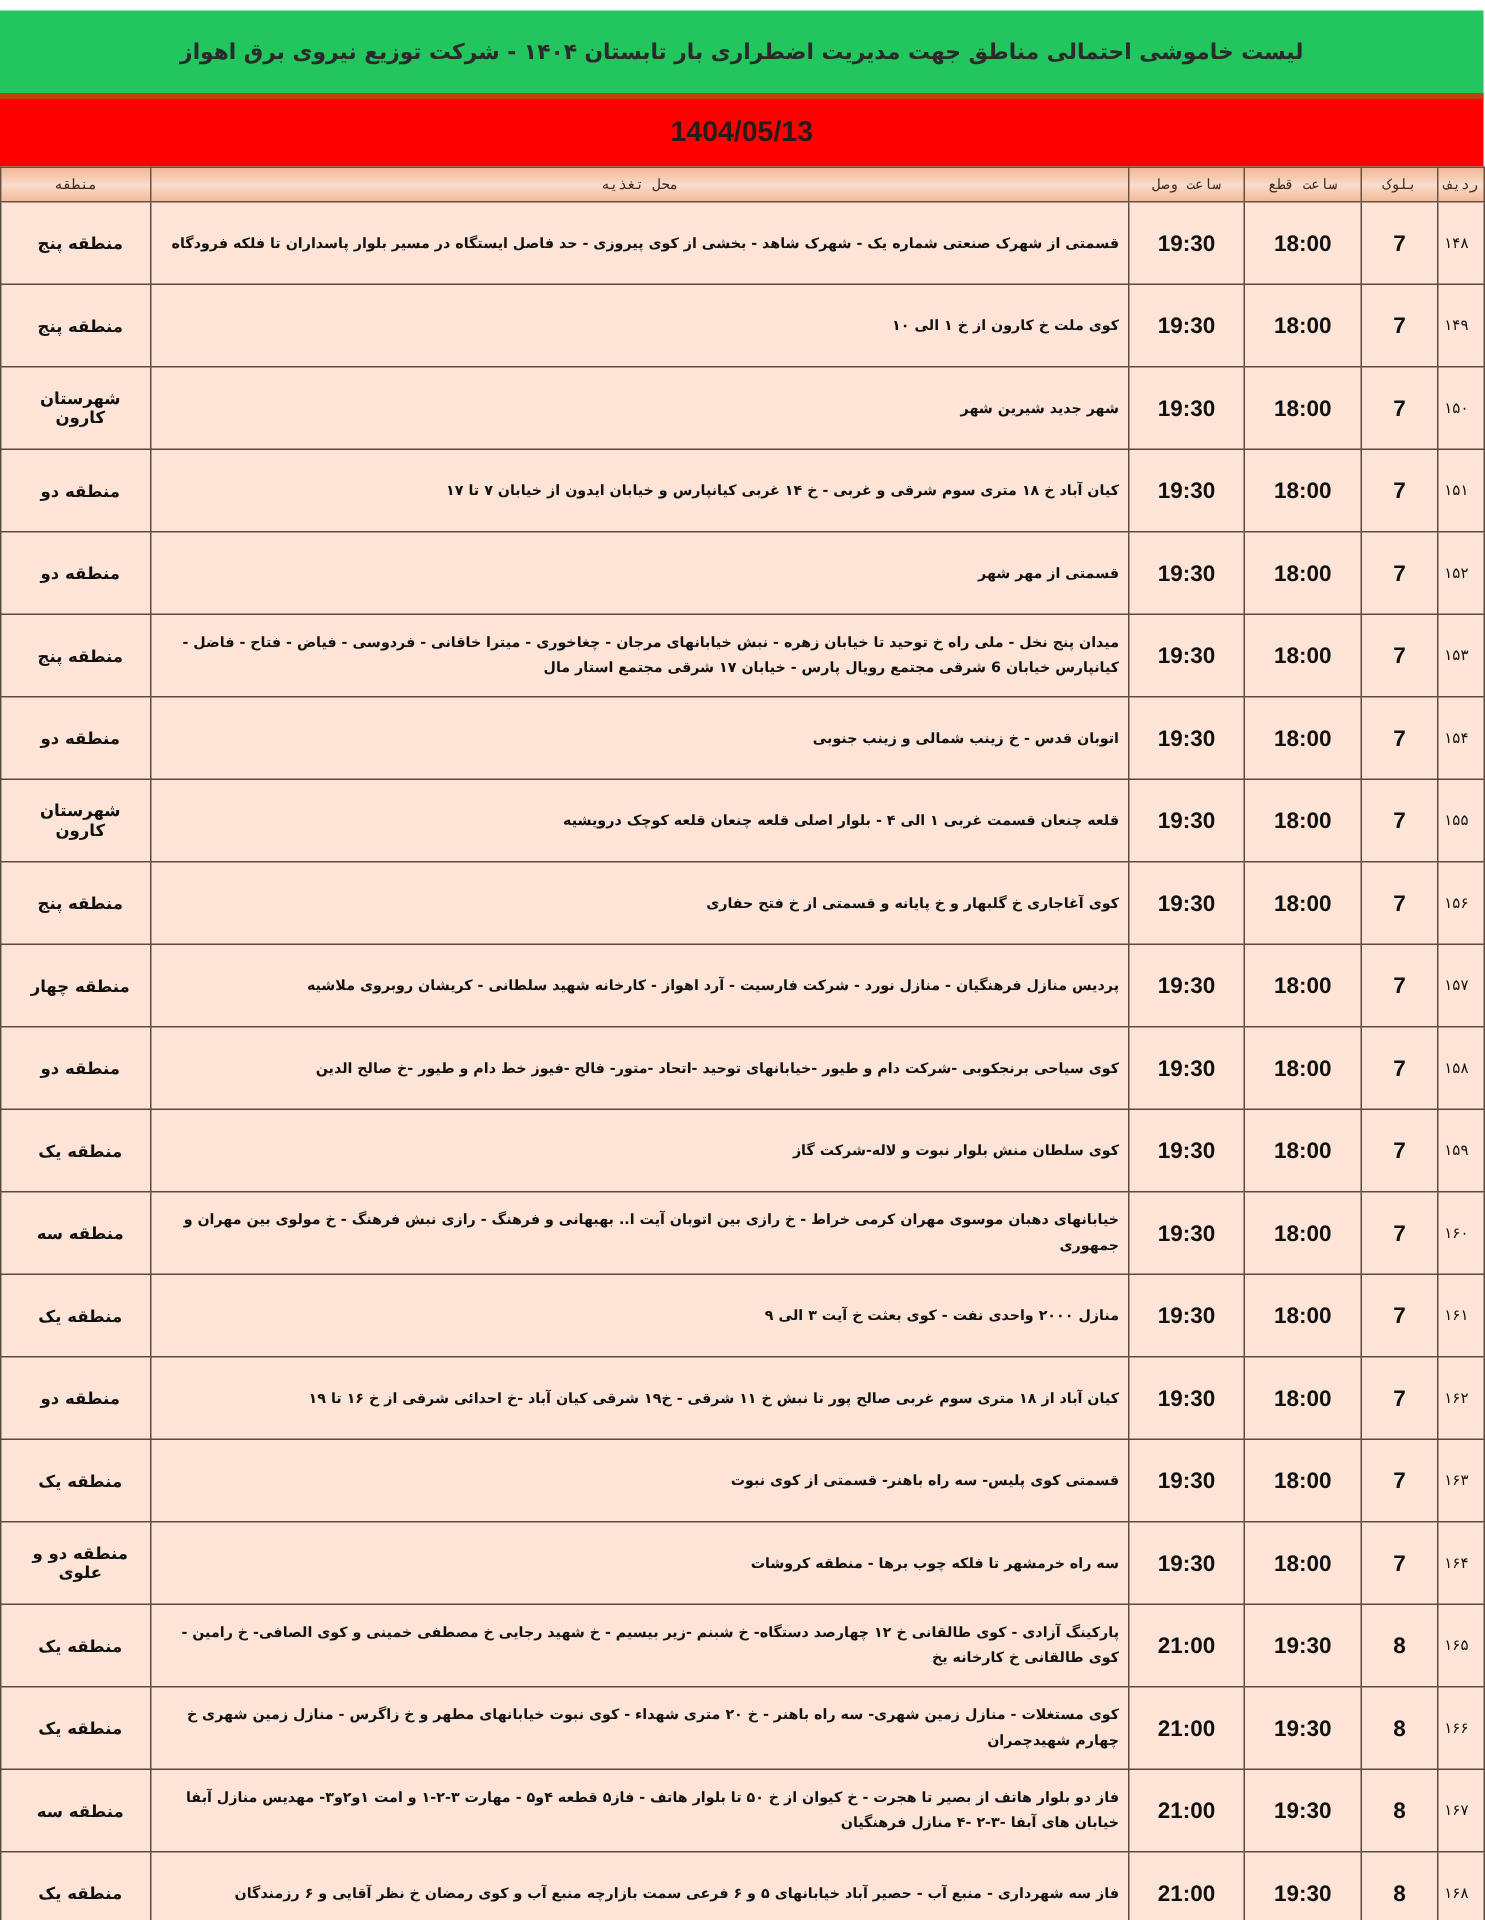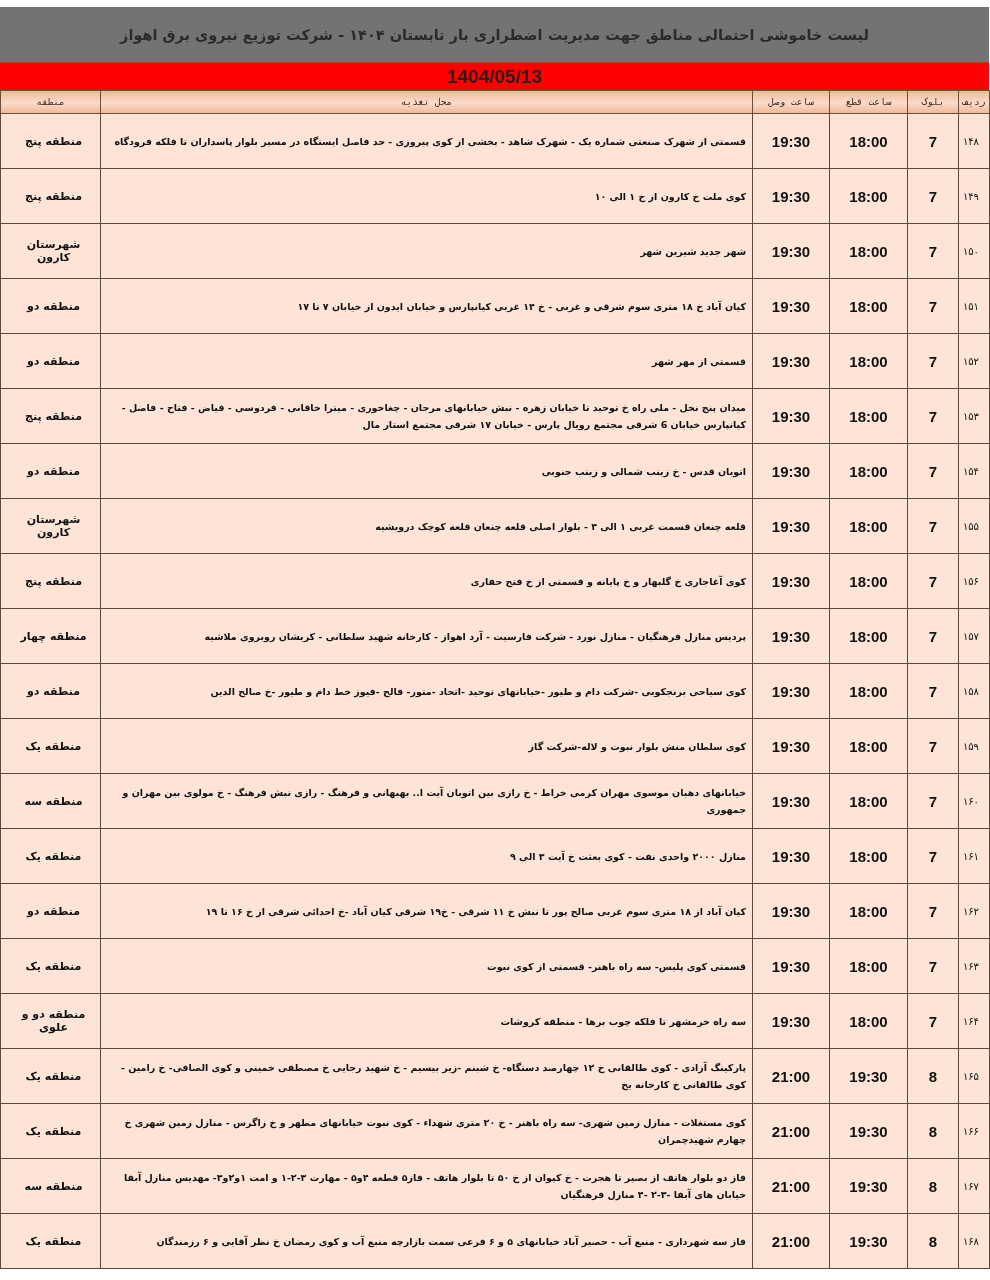--- a/index.html
+++ b/index.html
@@ -1,22 +1,22 @@
 <!DOCTYPE html>
 <html><head>
   <meta charset="utf-8">
   <style>
     html, body { margin: 0; padding: 0; background: #ffffff; }
     body { width: 990px; height: 1280px; position: relative; overflow: hidden;
            font-family: "DejaVu Sans", sans-serif; }
     .sheet { position: absolute; left: 0; top: 7px; width: 989px; }
-    .title-band { height: 55px; background: #737373; display: flex; align-items: center; justify-content: center;
-                  border-bottom: 1px solid #c2410c; }
+    .title-band { height: 55px; background: #22c55e; display: flex; align-items: center; justify-content: center;
+                  border-bottom: 4px solid #c2410c; }
     .title-band span { font-weight: bold; font-size: 14.5px; color: #2a2a2a; direction: rtl; }
-    .date-band { height: 27px; background: #ff0000; display: flex; align-items: center; justify-content: center; }
+    .date-band { height: 45px; background: #ff0000; display: flex; align-items: center; justify-content: center; }
     .date-band span { font-family: "Liberation Sans", sans-serif; font-weight: bold; font-size: 19px; color: #2a1a1a; }
     table { border-collapse: collapse; width: 989px; table-layout: fixed; direction: rtl; }
     th { height: 22px; padding: 0; font-size: 9.5px; font-weight: normal; color: #3a2a20;
          background: linear-gradient(to bottom, #f1b898 0%, #fadccb 50%, #f1b898 100%);
          border: 1px solid #6b5040; font-family: Liberation Mono, monospace; }
     td { height: 54px; padding: 0 6px; background: #fde4d6; border: 1px solid #5a4a40;
          text-align: center; vertical-align: middle; color: #111; }
     td.rownum { font-size: 10px; padding: 0 20px; }
     td.block { font-family: "Liberation Sans", sans-serif; font-weight: bold; font-size: 15px; }
     td.time { font-family: "Liberation Sans", sans-serif; font-weight: bold; font-size: 15px; }

